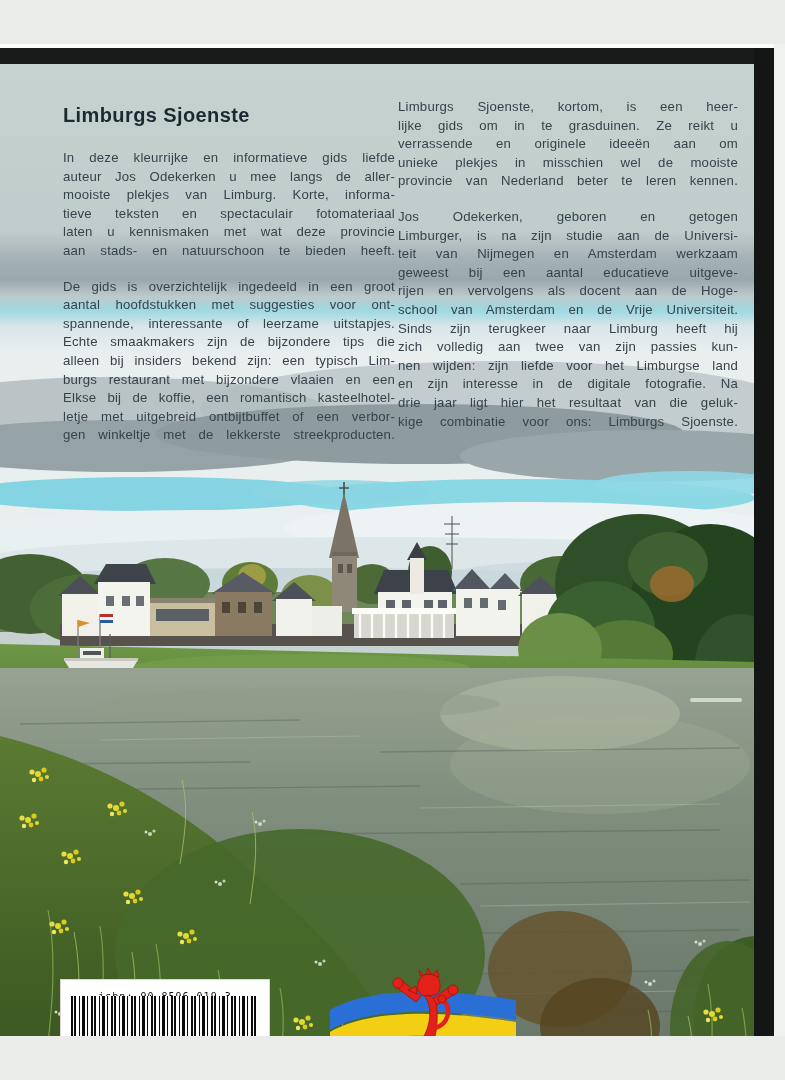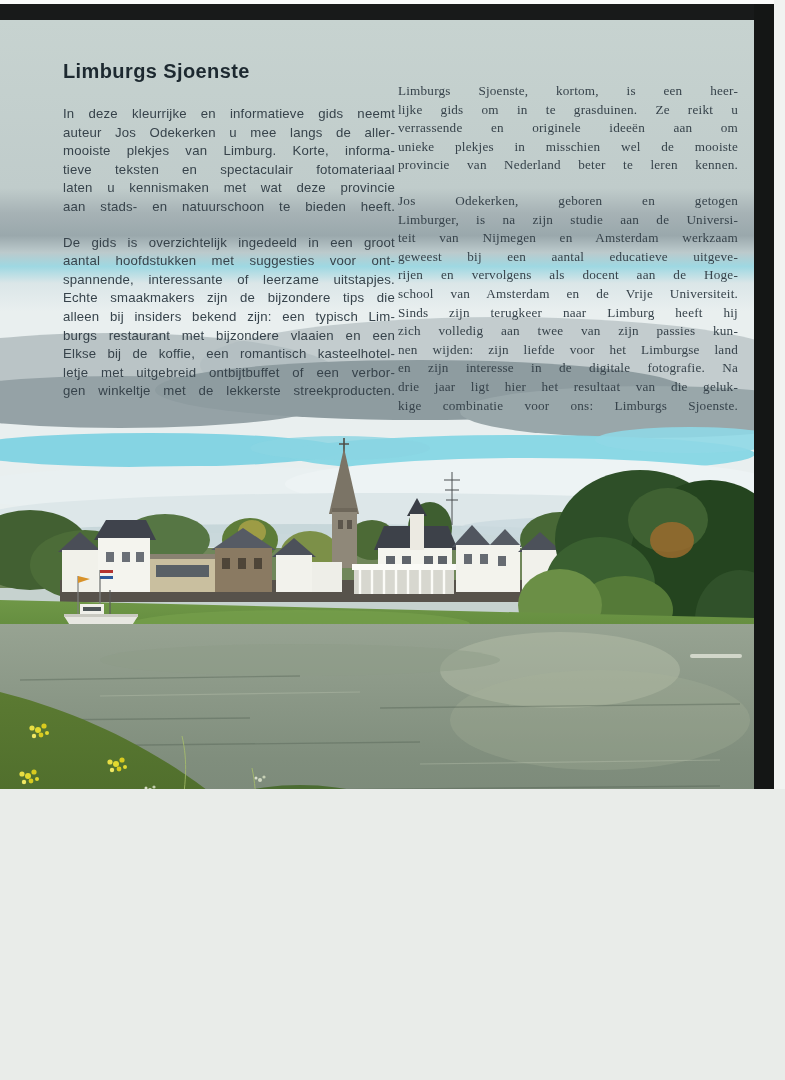--- a/index.html
+++ b/index.html
@@ -1,37 +1,37 @@
 <!DOCTYPE html>
 <html><head>
 <meta charset="utf-8">
 <style>
   html,body{margin:0;padding:0;background:#e9ece9;}
-  #stage{position:relative;width:785px;height:789px;overflow:hidden;
-         background:#f3f5f3;font-family:"Liberation Sans",sans-serif;}
+  #stage{position:relative;width:785px;height:992px;overflow:hidden;
+         background:#f3f5f3;font-family:"Liberation Sans",sans-serif;margin-top:44px;}
 
   
   .strip-top{position:absolute;left:0;top:0;width:785px;height:4px;background:#fafbfa;}
   .band-top{position:absolute;left:0;top:4px;width:785px;height:16px;background:#181a1a;}
   .band-right{position:absolute;left:754px;top:4px;width:20px;height:1068px;background:#141615;}
   .strip-right{position:absolute;left:774px;top:0;width:11px;height:1080px;background:#f1f3f1;}
   .strip-bottom{position:absolute;left:0;top:1071px;width:785px;height:9px;background:#dfe3df;}
 
   
   .cover{position:absolute;left:0;top:20px;width:755px;height:1052px;overflow:hidden;background:#c6d2cf;}
   .photo-svg{position:absolute;left:0;top:0;width:755px;height:1052px;display:block;}
 
   
   .cover-title{position:absolute;left:63px;top:40px;width:330px;
     font-size:20px;font-weight:bold;letter-spacing:.4px;color:#1d2930;}
   .col{position:absolute;color:#37434b;font-size:13.2px;line-height:18.6px;
     letter-spacing:.2px;}
   .col p{margin:0 0 17px 0;white-space:pre-line;text-align:justify;text-align-last:justify;}
   .col-left{left:63px;top:85px;width:332px;}
-  .col-right{left:398px;top:62px;width:340px;font-family:Liberation Serif, serif;}
+  .col-right{left:398px;top:34px;width:340px;}
 
   
   .barcode{position:absolute;left:61px;top:916px;width:208px;height:101px;
     background:#ffffff;box-shadow:0 0 0 1px #d8d8d4;}
   .barcode .isbn{display:block;text-align:center;padding-top:11px;
     font-family:"DejaVu Sans Mono",monospace;font-size:10px;letter-spacing:1px;color:#101010;}
   .barcode .bars{position:absolute;left:10px;right:10px;top:16px;height:66px;
     background:repeating-linear-gradient(90deg,
       #0b0b0b 0 2px,#ffffff 2px 3px,#0b0b0b 3px 5px,#ffffff 5px 8px,
       #0b0b0b 8px 9px,#ffffff 9px 11px,#0b0b0b 11px 14px,#ffffff 14px 16px,
@@ -319,21 +319,21 @@
             <use href="#seed" x="480" y="1010"></use>
           <use href="#seed" x="60" y="950"></use>
             <use href="#seed" x="260" y="760"></use>
         </g>
       </g>
     </svg>
 
     <div class="cover-title">Limburgs Sjoenste</div>
 
     <div class="col col-left">
-      <p>In deze kleurrijke en informatieve gids neemt
+      <p>In deze kleurrijke en informatieve gids liefde
 auteur Jos Odekerken u mee langs de aller-
 mooiste plekjes van Limburg. Korte, informa-
 tieve teksten en spectaculair fotomateriaal
 laten u kennismaken met wat deze provincie
 aan stads- en natuurschoon te bieden heeft.</p>
       <p>De gids is overzichtelijk ingedeeld in een groot
 aantal hoofdstukken met suggesties voor ont-
 spannende, interessante of leerzame uitstapjes.
 Echte smaakmakers zijn de bijzondere tips die
 alleen bij insiders bekend zijn: een typisch Lim-

